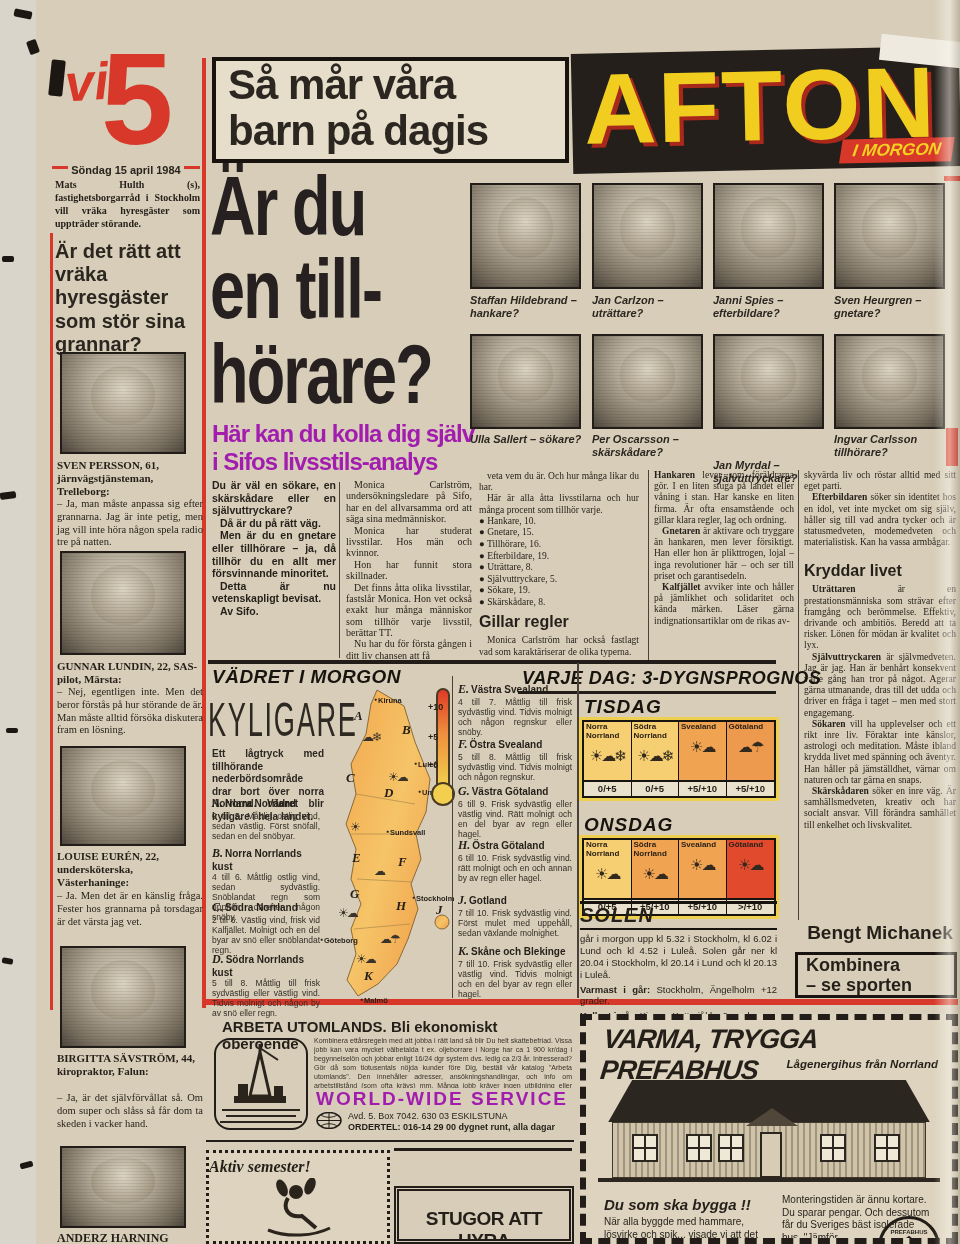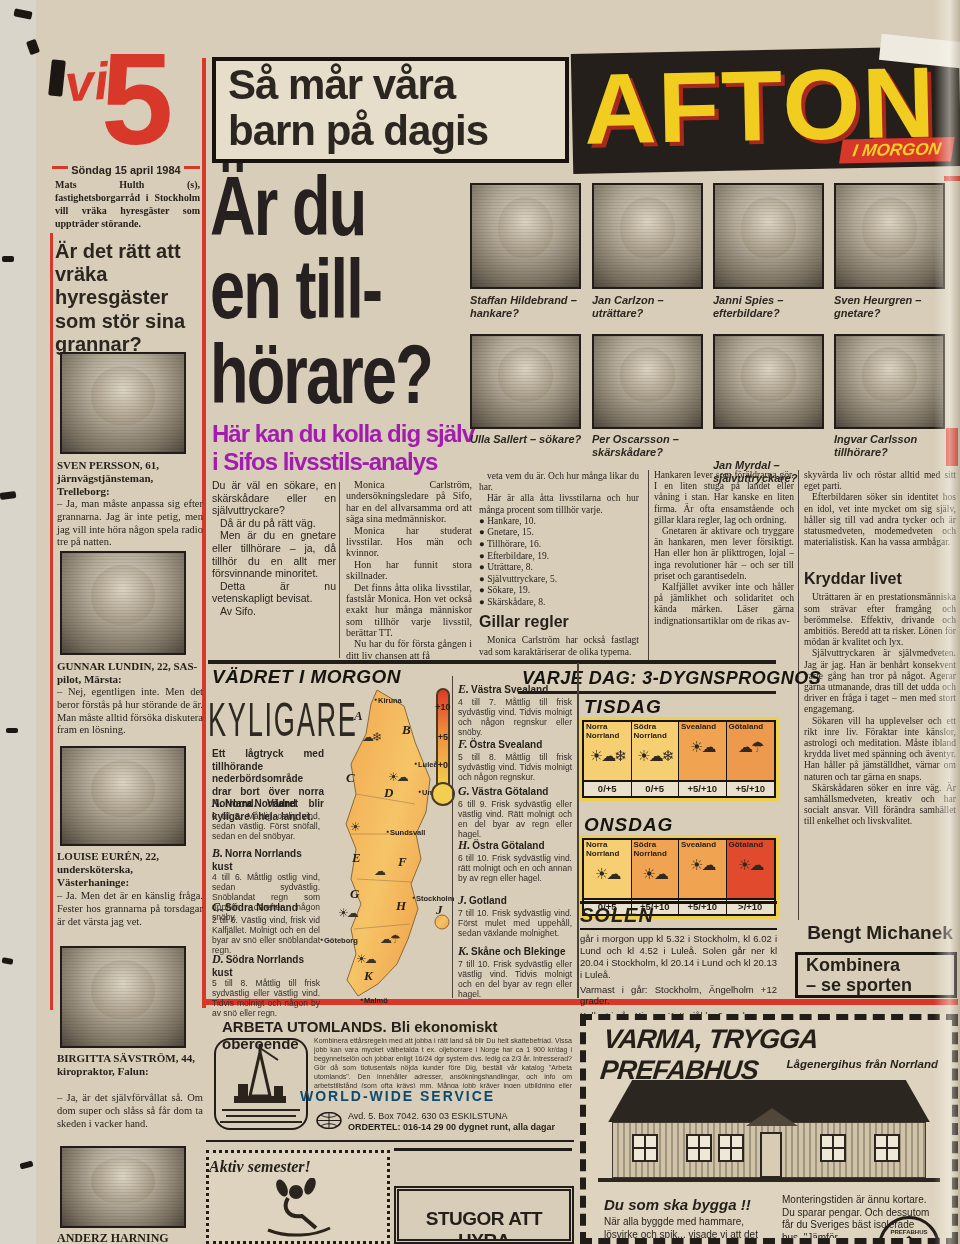--- a/index.html
+++ b/index.html
@@ -12,21 +12,21 @@
   .edge{position:absolute;left:0;top:0;width:36px;height:1244px;background:#d9d5ca}
   .smudge{position:absolute;background:#1c1712;border-radius:2px}
   .fold{position:absolute;right:0;top:0;width:26px;height:1244px;background:linear-gradient(90deg,rgba(0,0,0,0),rgba(250,247,238,.5) 60%,rgba(120,110,90,.28));pointer-events:none}
   .photo{position:absolute;border:2px solid #221d18;background:radial-gradient(circle at 50% 32%,#d8d1c2 0%,#b2a896 40%,#776e5f 78%,#4e473d 100%);overflow:hidden}
   .photo::before{content:"";position:absolute;left:24%;top:12%;width:52%;height:60%;border-radius:50% 50% 46% 46%;background:radial-gradient(circle at 50% 40%,#ddd5c4,#a89d89 70%,#8a8070)}
   .photo::after{content:"";position:absolute;inset:0;background:repeating-linear-gradient(0deg,rgba(40,32,24,.09) 0 1px,transparent 1px 3px)}
   .pname{position:absolute;font-weight:bold;font-size:11px;line-height:1.18}
   .pquote{position:absolute;font-size:10.5px;line-height:1.22;text-align:justify}
   .bt{font-size:10px;line-height:1.18;text-align:justify}
   .bt p{margin:0;text-indent:8px}
-  .lead{font-weight:normal}
+  .lead{font-weight:bold}
   .h-sub{font-family:"Liberation Sans",sans-serif;font-weight:bold;font-size:16px;margin:5px 0 3px;text-indent:0}
   .dateline{position:absolute;left:52px;top:160px;width:148px;height:14px;text-align:center}
   .dateline i{position:absolute;left:0;right:0;top:6px;height:3px;background:#d8382a}
   .dateline span{position:relative;font:bold 11px "Liberation Sans",sans-serif;background:#d7cdb8;padding:0 3px;color:#2a241e}
   .banner{position:absolute;left:212px;top:57px;width:357px;height:106px;border:4px solid #18130f;background:#e6decb;padding:1px 12px;font:bold 42px/1.1 "Liberation Sans",sans-serif;letter-spacing:-1px;color:#2b2620}
   .masthead{position:absolute;left:572px;top:50px;width:388px;height:120px;background:#241f1a;transform:rotate(-1.2deg);overflow:hidden}
   .masthead .title{position:absolute;left:12px;top:0;font:bold 100px/1.1 "Liberation Sans",sans-serif;color:#f0cd1f;letter-spacing:2px;text-shadow:4px 4px 0 #a8291c}
   .masthead .tag{position:absolute;right:8px;bottom:5px;background:#d8382a;color:#f5d21f;font:italic bold 17px "Liberation Sans",sans-serif;padding:2px 12px;transform:skewX(-10deg)}
   .headline{position:absolute;left:210px;top:165px;width:300px;font:bold 70px/1.02 "Liberation Sans",sans-serif;letter-spacing:-2px;color:#262120;transform:scale(.9,1.18);transform-origin:left top}
   .subhead{position:absolute;left:212px;top:420px;width:268px;font:bold 24px/1.18 "Liberation Sans",sans-serif;letter-spacing:-1px;color:#a21caf}
@@ -53,21 +53,21 @@
   .solen .st span{font:italic 900 20px "Liberation Sans",sans-serif;letter-spacing:1px}
   .solen p{font:9.5px/1.25 "Liberation Sans",sans-serif;margin-top:3px;text-align:justify}
   .mapwrap{position:absolute;left:322px;top:684px;width:136px;height:330px}
   .mcity{position:absolute;font:bold 7.5px "Liberation Sans",sans-serif;color:#241f19}
   .mcity::before{content:"●";font-size:5px;margin-right:1px;vertical-align:2px}
   .mletter{position:absolute;font:italic bold 13px "Liberation Serif",serif;color:#241f19}
   .micon{position:absolute;font-size:12px;letter-spacing:-2px;color:#3a332a}
   .thermo{position:absolute;left:428px;top:688px;width:30px;height:124px}
   .tube{position:absolute;left:8px;top:0;width:14px;height:100px;border:2px solid #4a3a22;border-radius:8px 8px 0 0;background:linear-gradient(#df3a26,#ef8f3e 45%,#f2cf4e)}
   .bulb{position:absolute;left:3px;top:94px;width:24px;height:24px;border:2px solid #4a3a22;border-radius:50%;background:#f2cf4e}
-  .tlabel{position:absolute;left:0;width:30px;text-align:center;font:bold 9px "Liberation Sans",sans-serif;color:#2c2015}
+  .tlabel{position:absolute;left:0;width:30px;font:bold 9px "Liberation Sans",sans-serif;color:#2c2015}
   .adbox-h{font:bold 15px "Liberation Sans",sans-serif}
   .tiny{font:7px/1.3 "Liberation Sans",sans-serif;text-align:justify;color:#3a332b}
   .stamp{position:absolute;left:206px;top:1150px;width:184px;height:94px;border:3px dotted #221d18;background:#ddd3be;overflow:hidden}
   .stugor{position:absolute;left:394px;top:1186px;width:180px;height:58px;border:5px double #221d18;text-align:center;overflow:hidden}
   .prefab{position:absolute;left:580px;top:1014px;width:378px;height:230px;border:6px dashed #221d18;background:#ddd3be;overflow:hidden}
   .win{position:absolute;width:26px;height:28px;border:2px solid #2c2620;background:linear-gradient(#2c2620,#2c2620) 50% 50%/2px 100% no-repeat,linear-gradient(#2c2620,#2c2620) 50% 50%/100% 2px no-repeat,#efe8d6}
 </style>
 </head>
 <body>
 
@@ -133,21 +133,21 @@
   <div class="headline">
     <div>Är du</div>
     <div>en till-</div>
     <div>hörare?</div>
   </div>
   <div class="subhead">
     <div>Här kan du kolla dig själv</div>
     <div>i Sifos livsstils-analys</div>
   </div>
 
-  <div class="abs sans" style="left:212px;top:479px;width:124px;height:182px;overflow:hidden;font-weight:normal;font-size:10.5px;line-height:1.2;text-align:justify">
+  <div class="abs sans" style="left:212px;top:479px;width:124px;height:182px;overflow:hidden;font-weight:bold;font-size:10.5px;line-height:1.2;text-align:justify">
     <p style="text-indent:0">Du är väl en sökare, en skärskådare eller en självuttryckare?</p>
     <p style="text-indent:8px">Då är du på rätt väg.</p>
     <p style="text-indent:8px">Men är du en gnetare eller tillhörare – ja, då tillhör du en allt mer försvinnande minoritet.</p>
     <p style="text-indent:8px">Detta är nu vetenskapligt bevisat.</p>
     <p style="text-indent:8px">Av Sifo.</p>
   </div>
   <div class="vline" style="left:339px;top:482px;height:176px"></div>
   <div class="abs bt" style="left:346px;top:479px;width:126px;height:182px;overflow:hidden;line-height:1.14">
     <p>Monica Carlström, undersökningsledare på Sifo, har en del allvarsamma ord att säga sina medmänniskor.</p>
     <p>Monica har studerat livsstilar. Hos män och kvinnor.</p>
@@ -192,21 +192,21 @@
   <div class="vline" style="left:648px;top:470px;height:190px"></div>
   <div class="abs bt" style="left:654px;top:470px;width:140px;height:192px;overflow:hidden;font-size:9.5px">
     <p style="text-indent:0"><span class="lead">Hankaren</span><span> lever som föräldrarna gör. I en liten stuga på landet eller våning i stan. Har kanske en liten firma. Är ofta ensamstående och gillar klara regler, lag och ordning.</span></p>
     <p><span class="lead">Gnetaren</span><span> är aktivare och tryggare än hankaren, men lever försiktigt. Han eller hon är plikttrogen, lojal – inga revolutioner här – och ser till priset och garantisedeln.</span></p>
     <p><span class="lead">Kalfjället</span><span> avviker inte och håller på jämlikhet och solidaritet och kända märken. Läser gärna indignationsartiklar om de rikas av-</span></p>
   </div>
   <div class="vline" style="left:798px;top:470px;height:450px"></div>
   <div class="abs bt" style="left:804px;top:470px;width:152px;height:450px;overflow:hidden;font-size:9.5px">
     <p style="text-indent:0">skyvärda liv och röstar alltid med sitt eget parti.</p>
     <p><span class="lead">Efterbildaren</span><span> söker sin identitet hos en idol, vet inte mycket om sig själv, håller sig till vad andra tycker och är statusmedveten, modemedveten och materialistisk. Kan ha vassa armbågar.</span></p>
-    <div class="h-sub" style="margin-top:22px">Kryddar livet</div>
+    <div class="h-sub" style="margin-top:14px">Kryddar livet</div>
     <p><span class="lead">Uträttaren</span><span> är en prestationsmänniska som strävar efter framgång och berömmelse. Effektiv, drivande och ambitiös. Beredd att ta risker. Lönen för mödan är kvalitet och lyx.</span></p>
     <p><span class="lead">Självuttryckaren</span><span> är självmedveten. Jag är jag. Han är benhårt konsekvent varje gång han tror på något. Agerar gärna utmanande, dras till det udda och driver en fråga i taget – men med stort engagemang.</span></p>
     <p><span class="lead">Sökaren</span><span> vill ha upplevelser och ett rikt inre liv. Föraktar inte känslor, astrologi och meditation. Måste ibland krydda livet med spänning och äventyr. Han håller på jämställdhet, värnar om naturen och tar gärna en snaps.</span></p>
     <p><span class="lead">Skärskådaren</span><span> söker en inre väg. Är samhällsmedveten, kreativ och har socialt ansvar. Vill förändra samhället till enkelhet och livskvalitet.</span></p>
   </div>
   <div class="abs sans" style="left:800px;top:922px;width:160px;text-align:center;font-weight:bold;font-size:19px">Bengt Michanek</div>
   <div class="abs sans" style="left:795px;top:952px;width:162px;height:46px;border:3px solid #18130f;padding:1px 8px;font-weight:bold;font-size:18px;line-height:1.1">
     <div>Kombinera</div>
     <div>– se sporten</div>
   </div>
@@ -378,21 +378,21 @@
         <path d="M6 70 H84 M10 76 H80 M4 82 H86" stroke="#2a241d" stroke-width="2" fill="none"></path>
         <rect x="18" y="56" width="52" height="7" fill="#2a241d"></rect>
         <path d="M34 56 L44 12 L54 56 Z" fill="none" stroke="#2a241d" stroke-width="3"></path>
         <line x1="44" y1="12" x2="44" y2="4" stroke="#2a241d" stroke-width="3"></line>
         <line x1="44" y1="8" x2="62" y2="20" stroke="#2a241d" stroke-width="2"></line>
         <rect x="22" y="44" width="10" height="12" fill="#2a241d"></rect>
         <rect x="58" y="46" width="9" height="10" fill="#2a241d"></rect>
       </svg>
     </div>
     <div class="tiny abs" style="left:106px;top:20px;width:258px;height:52px;overflow:hidden">Kombinera ettårsregeln med att jobba i rätt land så blir Du helt skattebefriad. Vissa jobb kan vara mycket välbetalda t ex. oljeborrare i Norge har ca 1 900 kr/dag i begynnelselön och jobbar enligt 16/24 dgr system dvs. ledig ca 2/3 år. Intresserad? Gör då som tiotusentals nöjda kunder före Dig, beställ vår katalog "Arbeta utomlands". Den innehåller adresser, ansökningshandlingar, och info om arbetstillstånd (som ofta krävs) mm. Många jobb kräver ingen utbildning eller erfarenhet. Vi har kontakter och adresser till företag och förmedlingsbyråer över hela världen som söker arbetskraft. Kostar 50:– vid förskottsbet. 9:10 tillkommer vid postförskott. Pg 4 53 83–7.</div>
-    <div class="abs sans" style="left:92px;top:72px;font-weight:bold;font-size:14px;letter-spacing:2px;color:#0c4a6e">WORLD-WIDE SERVICE</div>
+    <div class="abs sans" style="left:108px;top:72px;font-weight:bold;font-size:19px;letter-spacing:2px;color:#a21caf">WORLD-WIDE SERVICE</div>
     <svg class="abs" style="left:108px;top:96px" width="26" height="17" viewBox="0 0 26 17">
       <ellipse cx="13" cy="8.5" rx="12" ry="8" fill="none" stroke="#221d18" stroke-width="1.5"></ellipse>
       <path d="M1 8.5 H25 M13 .5 V16.5 M5 3 C9 6,17 6,21 3 M5 14 C9 11,17 11,21 14" stroke="#221d18" stroke-width="1" fill="none"></path>
     </svg>
     <div class="abs sans" style="left:140px;top:95px;font-size:9px">Avd. 5. Box 7042. 630 03 ESKILSTUNA</div>
     <div class="abs sans" style="left:140px;top:106px;font-size:9px;font-weight:bold">ORDERTEL: 016-14 29 00 dygnet runt, alla dagar</div>
   </div>
   <div class="blk abs" style="left:206px;top:1140px;width:368px;height:2px"></div>
 
   <div class="stamp">

